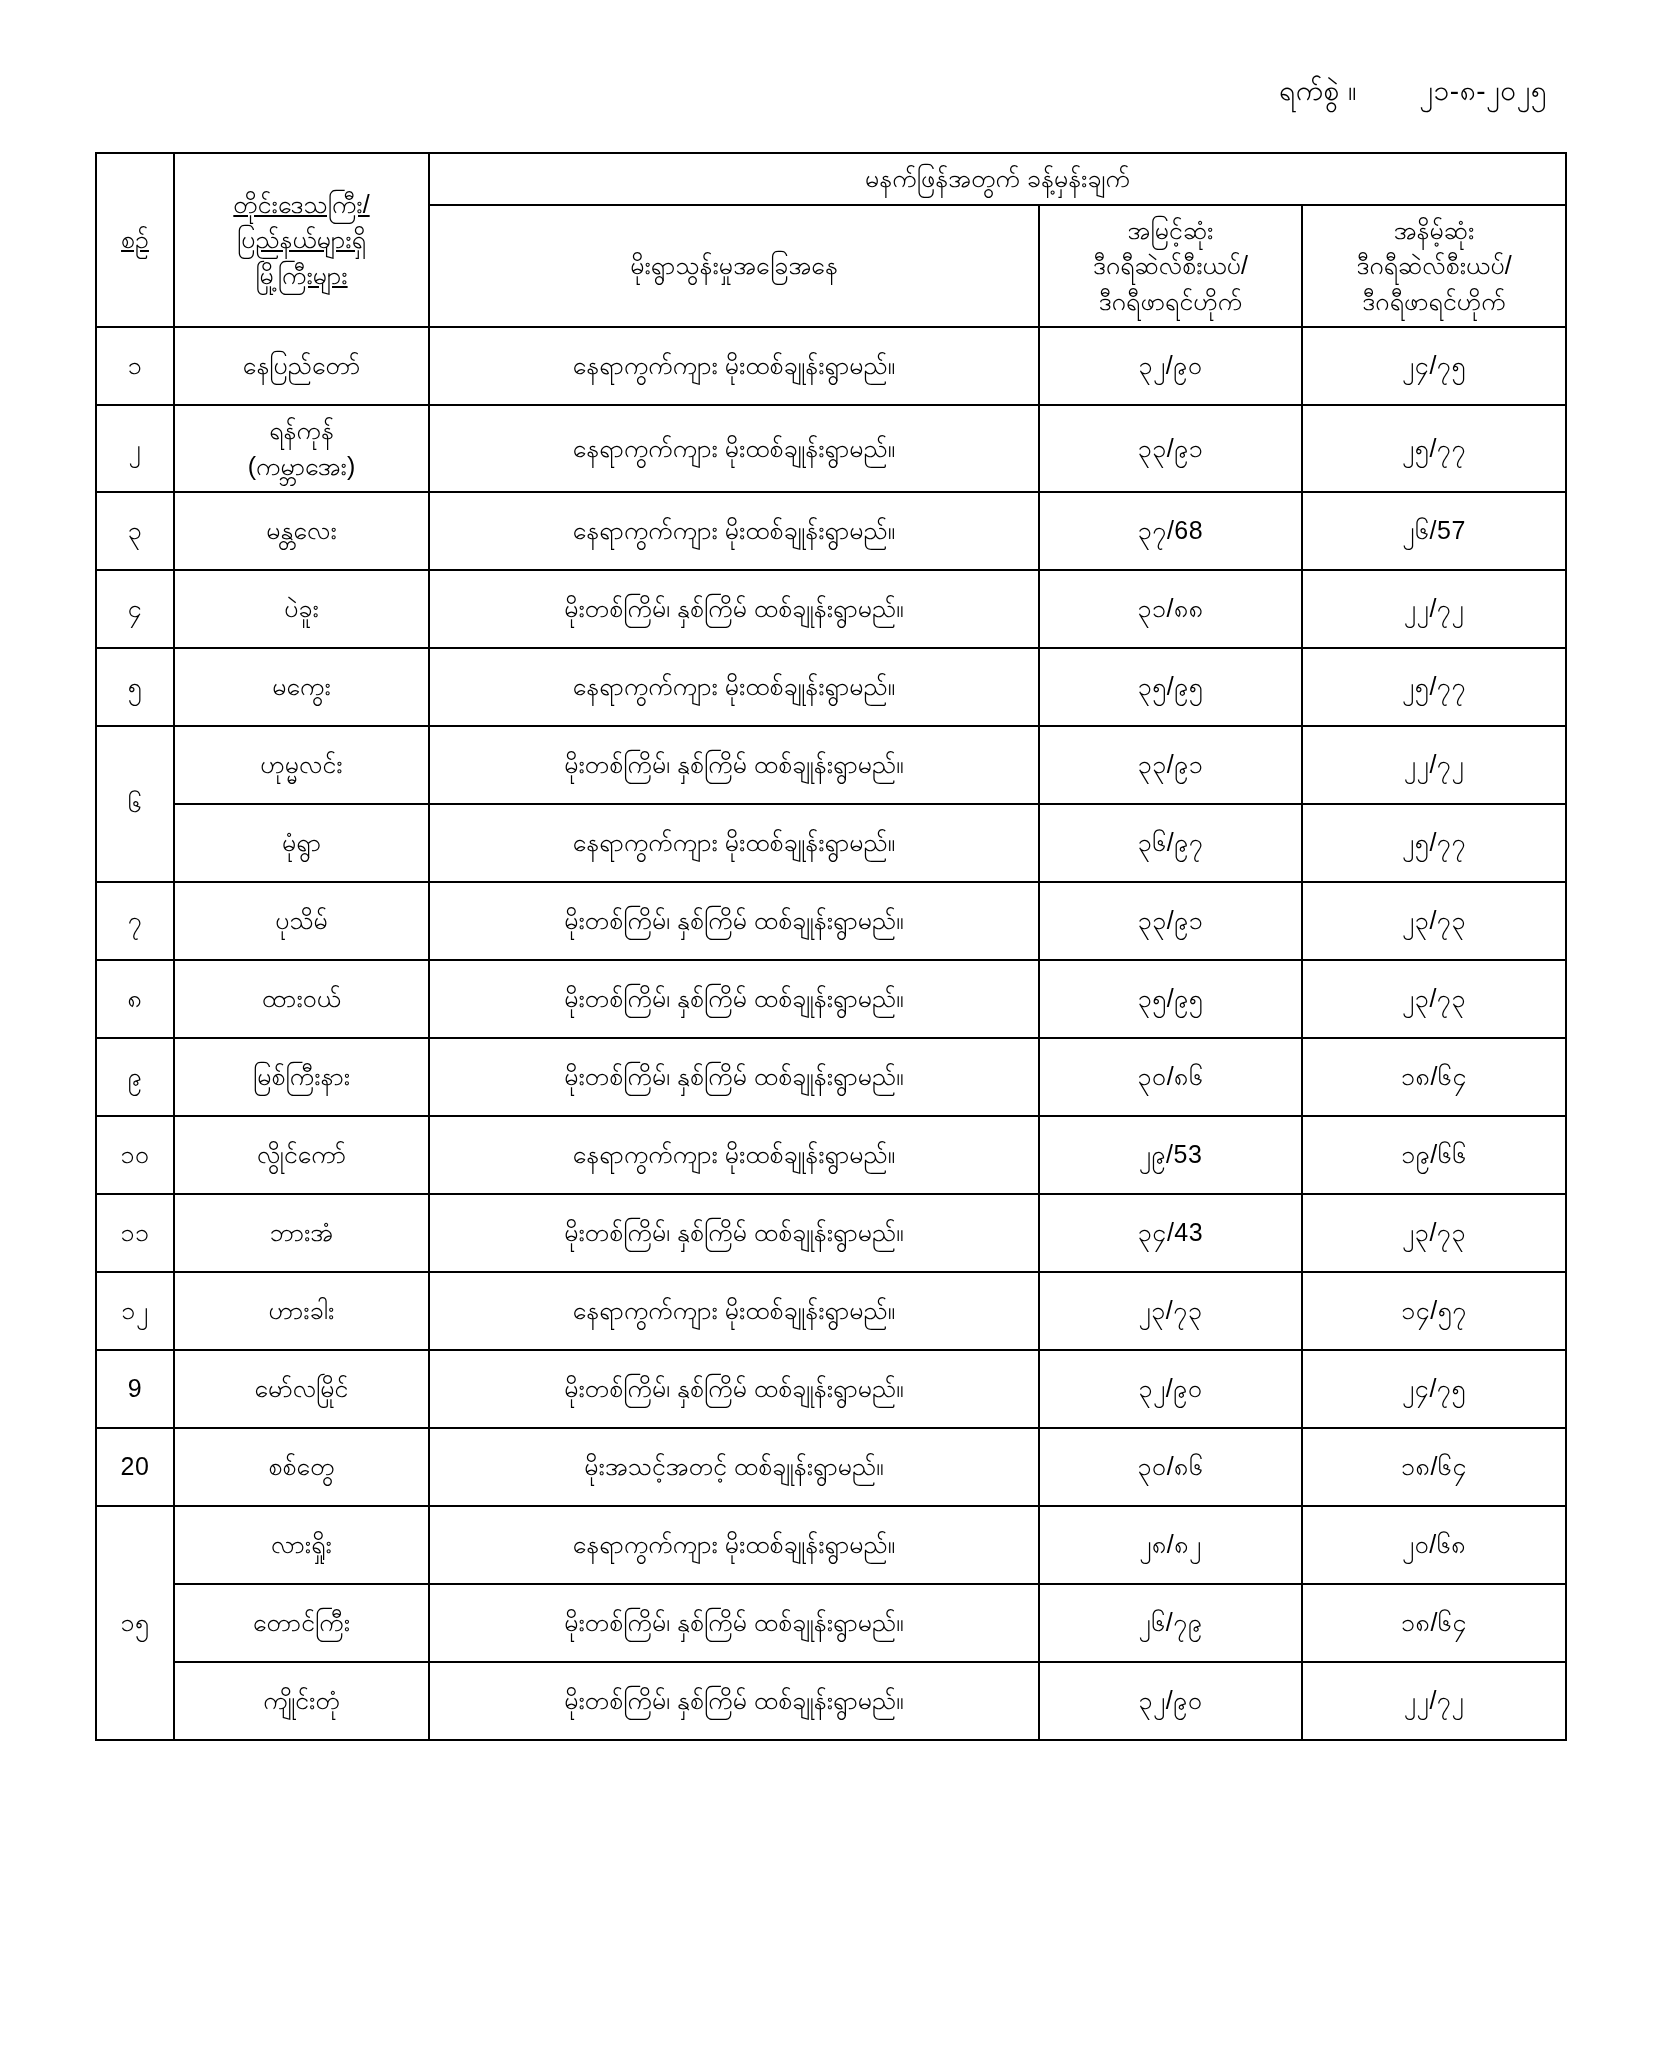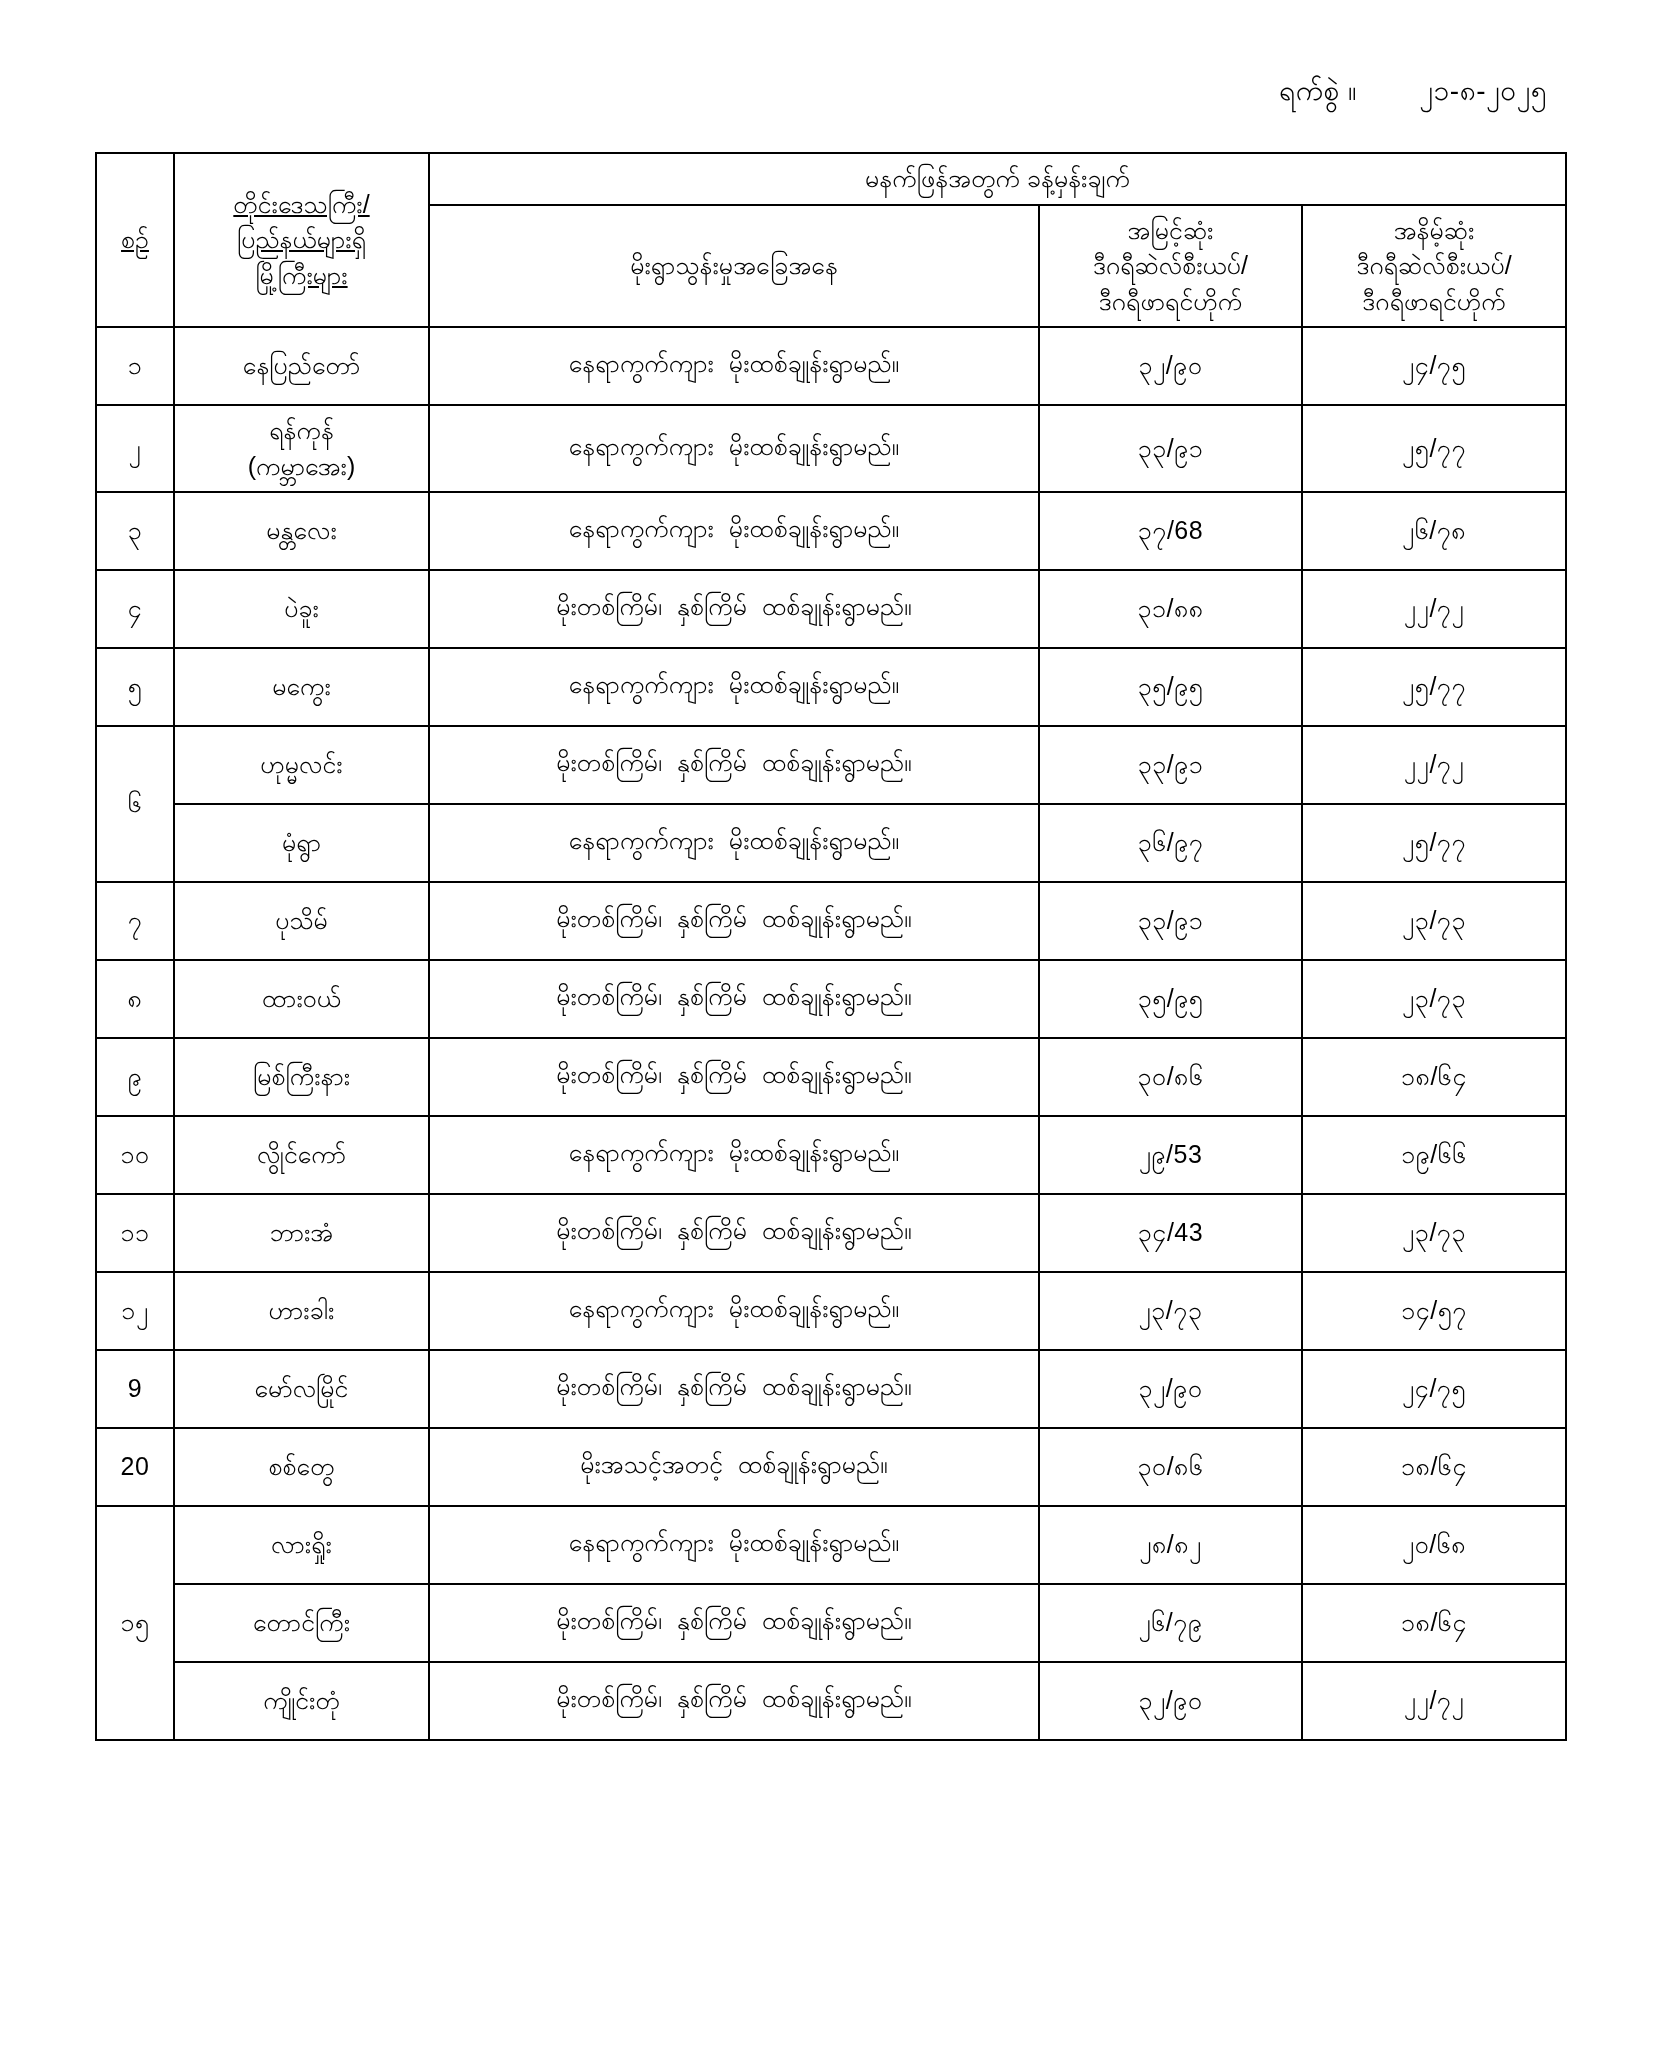--- a/index.html
+++ b/index.html
@@ -73,21 +73,20 @@
     text-decoration: underline;
   }
   tbody td {
     height: 62px;
   }
   tbody .cell-city {
     font-size: 25px;
   }
   tbody .cell-cond {
     font-size: 25px;
-    font-family: Liberation Mono, monospace;
   }
   tbody .cell-num {
     font-size: 26px;
     letter-spacing: 0.5px;
   }
   .two-line {
     line-height: 1.35;
   }
 </style>
 </head>
@@ -150,21 +149,21 @@
         </td>
         <td class="cell-cond">နေရာကွက်ကျား မိုးထစ်ချုန်းရွာမည်။</td>
         <td class="cell-num">၃၃/၉၁</td>
         <td class="cell-num">၂၅/၇၇</td>
       </tr>
       <tr>
         <td class="cell-num">၃</td>
         <td class="cell-city">မန္တလေး</td>
         <td class="cell-cond">နေရာကွက်ကျား မိုးထစ်ချုန်းရွာမည်။</td>
         <td class="cell-num">၃၇/68</td>
-        <td class="cell-num">၂၆/၇၈</td>
+        <td class="cell-num">၂၆/57</td>
       </tr>
       <tr>
         <td class="cell-num">၄</td>
         <td class="cell-city">ပဲခူး</td>
         <td class="cell-cond">မိုးတစ်ကြိမ်၊ နှစ်ကြိမ် ထစ်ချုန်းရွာမည်။</td>
         <td class="cell-num">၃၁/၈၈</td>
         <td class="cell-num">၂၂/၇၂</td>
       </tr>
       <tr>
         <td class="cell-num">၅</td>

